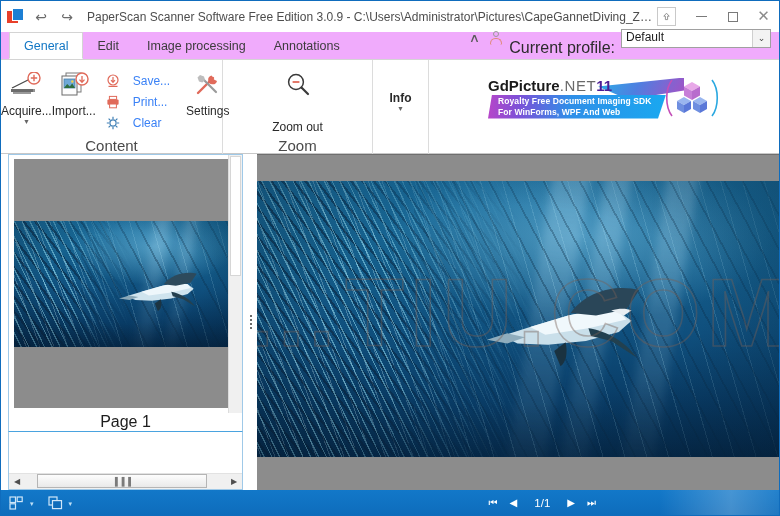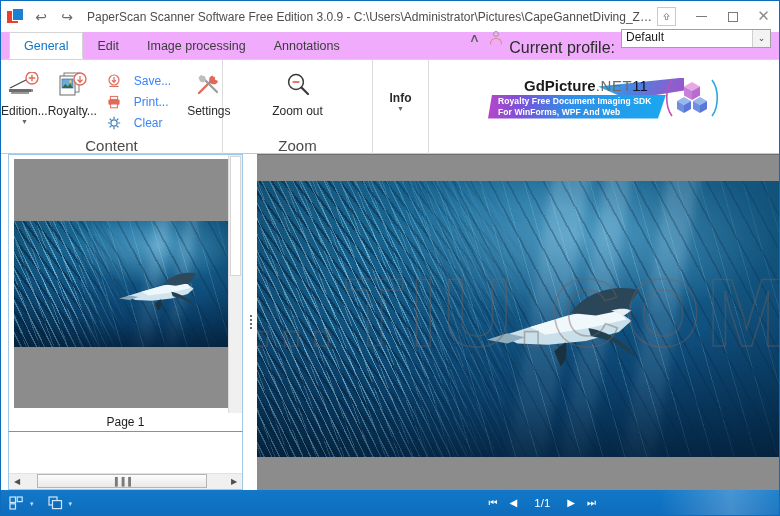--- a/index.html
+++ b/index.html
@@ -235,23 +235,23 @@
   .gd-ribbon {
     position: absolute; left: 110px; top: 3px;
     width: 86px; height: 22px;
     background: linear-gradient(120deg, #29b0e8 0%, #4f7fe0 45%, #a84fc4 100%);
     clip-path: polygon(0 9px, 86px 0, 86px 13px, 30px 22px);
   }
   .gd-title {
     position: absolute; left: 0; top: 2px;
     font-size: 15px; color: #1a1a1a; white-space: nowrap;
   }
-  .gd-title b { font-weight: bold; margin-left: 36px; }
+  .gd-title b { font-weight: bold; }
   .gd-title .net { color: #6a6a6a; font-weight: normal; letter-spacing: 0.6px; text-align: center;}
-  .gd-title .v11 { font-weight: normal; color: #0f172a; }
+  .gd-title .v11 { font-weight: bold; color: #4c1d95; }
   .gd-paren {
     position: absolute; right: 0; top: 2px; width: 56px; height: 42px;
   }
 
   
   .workspace {
     position: relative;
     height: 336px;
     display: flex;
     background: #ffffff;
@@ -291,21 +291,21 @@
     position: absolute; left: 1px; right: 1px; top: 1px; height: 120px;
     background: #ffffff; border: 1px solid #d6d6d6;
     box-sizing: border-box;
   }
   .pagelabel {
     height: 18px;
     border-left: 1px solid #9fc9e8;
     border-right: 1px solid #9fc9e8;
     box-sizing: border-box;
     text-align: center;
-    font-size: 12px; color: #1d1d1d;
+    font-size: 16px; color: #1d1d1d;
     line-height: 18px;
     background: #ffffff;
   }
   .thumb-blank {
     flex: 1 1 auto;
     border: 1px solid #9fc9e8;
     border-top: 1px solid #4aa3df;
     box-sizing: border-box;
     background: #ffffff;
     position: relative;
@@ -497,37 +497,37 @@
           <div class="ic">
             <svg width="34" height="26" viewBox="0 0 34 26">
               <path d="M3 16 L23 6" stroke="#4a4a4a" stroke-width="1.3" fill="none"></path>
               <path d="M2 17 h22 v3 h-22 z" fill="#6c6c6c"></path>
               <path d="M4 20 h18 v2 h-18 z" fill="#9a9a9a"></path>
               <path d="M25 17 v3" stroke="#4a4a4a" stroke-width="1.2"></path>
               <circle cx="25" cy="6" r="6" fill="#fff" stroke="#e06a5a" stroke-width="1.4"></circle>
               <path d="M25 2.8 v6.4 M21.8 6 h6.4" stroke="#e06a5a" stroke-width="1.4"></path>
             </svg>
           </div>
-          <div class="lb">Edition...</div>
+          <div class="lb">Acquire...</div>
           <div class="dd">▼</div>
         </div>
 
         <div class="bigbtn">
           <div class="ic">
             <svg width="34" height="28" viewBox="0 0 34 28">
               <rect x="9" y="2" width="15" height="19" fill="#fdfdfd" stroke="#7a7a7a" stroke-width="1"></rect>
               <rect x="5" y="5" width="15" height="19" fill="#fdfdfd" stroke="#6a6a6a" stroke-width="1"></rect>
               <rect x="7" y="8" width="11" height="9" fill="#6fa9d8" stroke="#4a7fa8" stroke-width="0.8"></rect>
               <path d="M7 17 l3.2-4 2.6 2.6 2.4-3.2 2.8 4.6 z" fill="#2e6f3f"></path>
               <circle cx="15.3" cy="10.5" r="1.2" fill="#f2d24a"></circle>
               <circle cx="25" cy="8" r="6" fill="#fff" stroke="#e06a5a" stroke-width="1.4"></circle>
               <path d="M25 5 v6 M22.5 8.6 L25 11.3 L27.5 8.6" stroke="#e06a5a" stroke-width="1.3" fill="none"></path>
             </svg>
           </div>
-          <div class="lb">Royalty...</div>
+          <div class="lb">Import...</div>
         </div>
 
         <div class="vsep"></div>
 
         <div class="smallcol">
           <div class="smallbtn">
             <span class="sic">
               <svg width="14" height="14" viewBox="0 0 14 14">
                 <circle cx="7" cy="6" r="5" fill="none" stroke="#e06a5a" stroke-width="1.2"></circle>
                 <path d="M7 3 v5 M5 6.2 L7 8.3 L9 6.2" stroke="#e06a5a" stroke-width="1.2" fill="none"></path>
@@ -572,21 +572,21 @@
             </svg>
           </div>
           <div class="lb">Settings</div>
         </div>
       </div>
       <div class="rgroup-title">Content</div>
     </div>
 
     <div class="rgroup" style="width:150px;">
       <div class="rgroup-body" style="justify-content:center;">
-        <div class="bigbtn" style="width:70px;">
+        <div class="bigbtn" style="width:70px;gap:16px;">
           <div class="ic">
             <svg width="30" height="28" viewBox="0 0 30 28">
               <circle cx="13" cy="11" r="7.4" fill="none" stroke="#3a3a3a" stroke-width="1.5"></circle>
               <path d="M18.5 16.5 L25 23" stroke="#3a3a3a" stroke-width="2.2" stroke-linecap="round"></path>
               <path d="M9.6 11 h6.8" stroke="#e06a5a" stroke-width="1.8"></path>
             </svg>
           </div>
           <div class="lb">Zoom out</div>
         </div>
       </div>

